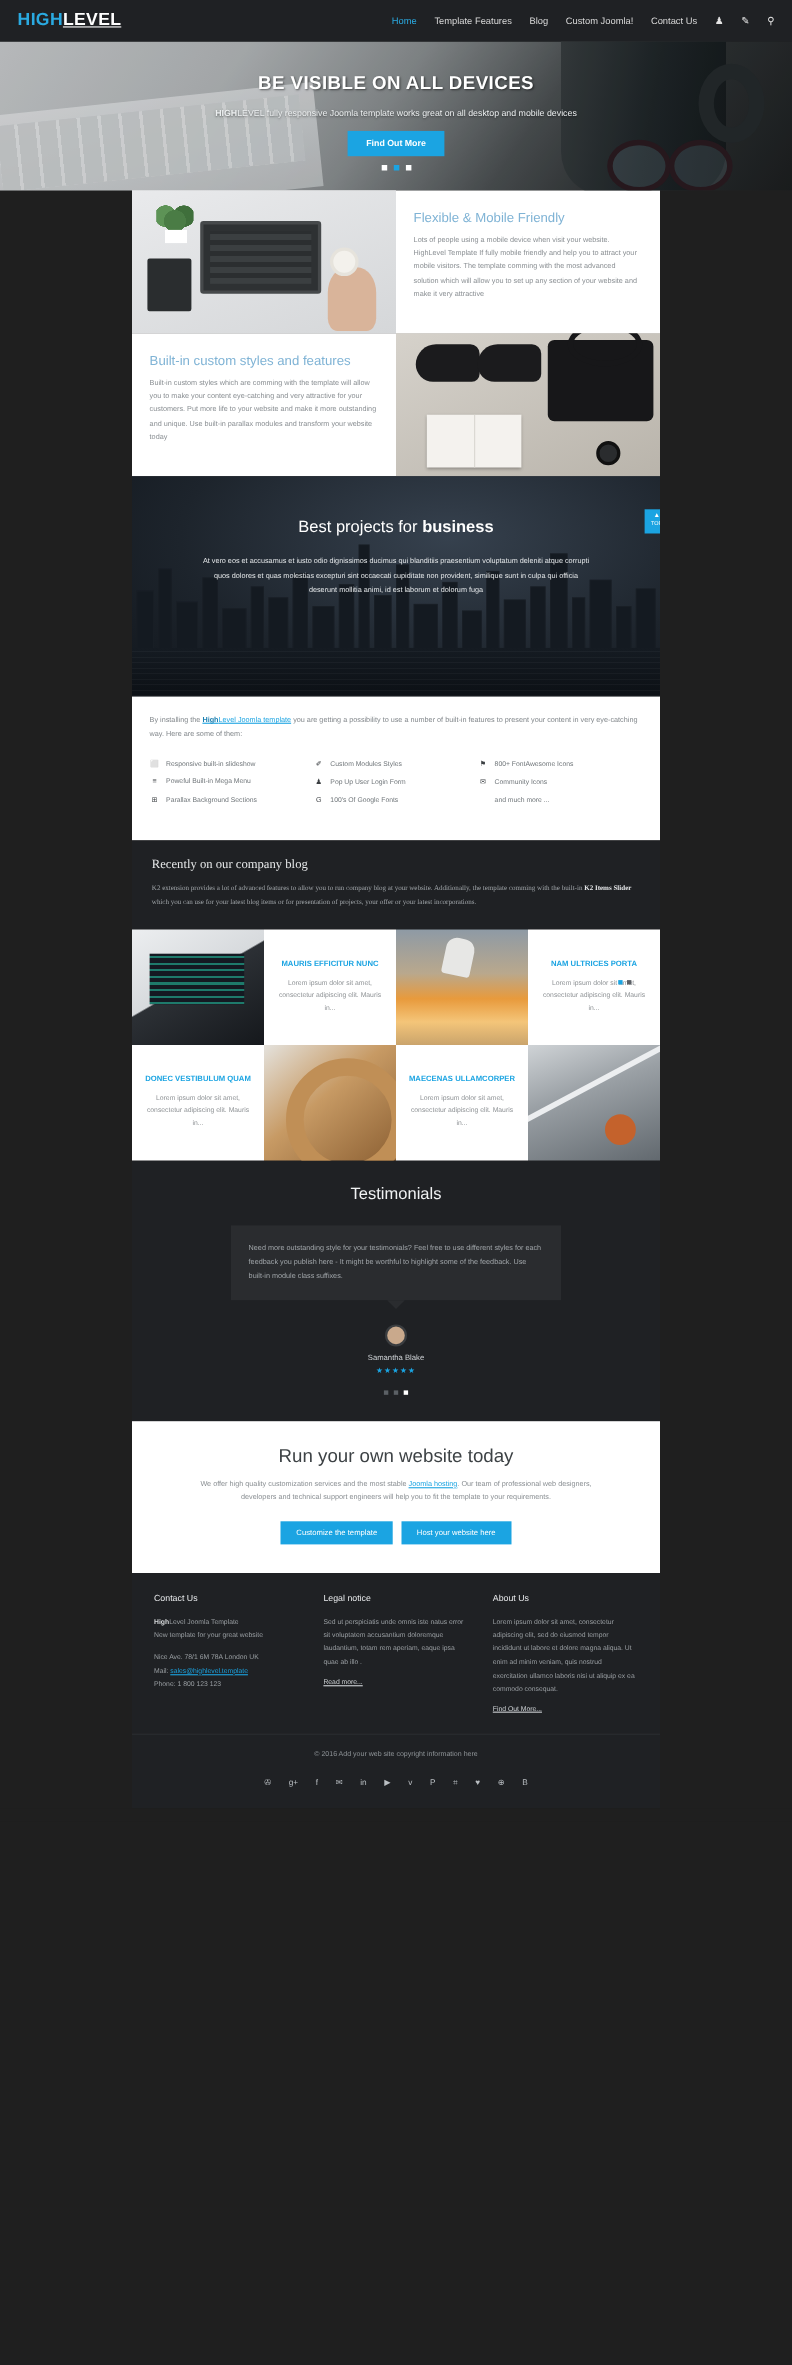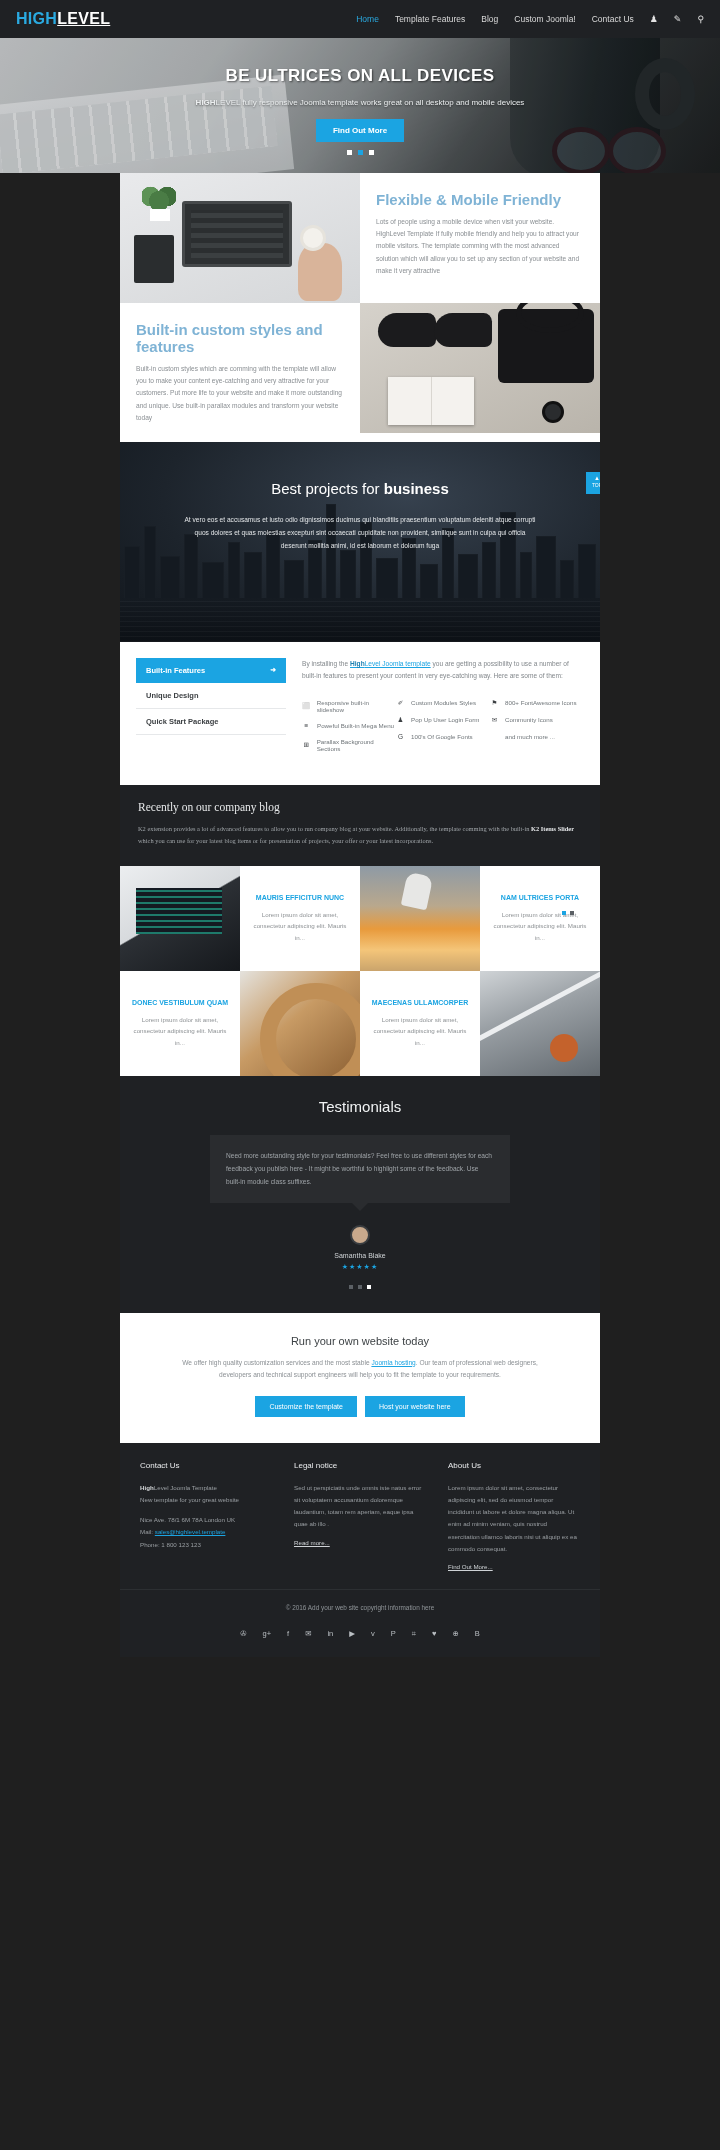--- a/index.html
+++ b/index.html
@@ -74,21 +74,21 @@
     font-size:8px; font-weight:bold; padding:7px 17px; text-decoration:none;
   }
   .dots { margin-top:8px; display:flex; gap:6px; justify-content:center; }
   .dots span { width:5px;height:5px;background:#fff; display:block; }
   .dots span.on { background:#1ba4e2; }
 
   
   .frow { display:flex; width:480px; margin:0 auto; background:#fff; }
   .fimg { width:240px; height:130px; position:relative; overflow:hidden; }
   .ftext { width:240px; padding:18px 16px; }
-  .ftext h3 { color:#7fb3d5; font-size:15px; font-weight:bold; margin-bottom:8px; }
+  .ftext h3 { color:#7fb3d5; font-size:12px; font-weight:normal; margin-bottom:8px; }
   .ftext p { color:#8a8f93; font-size:6.6px; line-height:1.85; }
 
   .img-desk { background: linear-gradient(160deg,#e9eaec,#d5d7d9); }
   .img-desk .laptop{
     position:absolute; left:62px; top:28px; width:110px;height:66px;
     background:#2e3133; border:3px solid #46494b; border-radius:3px;
   }
   .img-desk .laptop:after{
     content:""; position:absolute; left:6px;top:6px;right:6px;bottom:6px;
     background: repeating-linear-gradient(0deg,#3b3f41 0 5px,#2b2e30 5px 10px);
@@ -194,21 +194,21 @@
     border-left:8px solid transparent;border-right:8px solid transparent;border-top:8px solid #2a2c2f;}
   .avatar { width:20px;height:20px;border-radius:50%;background:#c9a98c;margin:22px auto 7px; border:2px solid #3a3d40;}
   .tname { color:#cfd3d6; font-size:7px; }
   .stars { color:#1ba4e2; font-size:7px; margin-top:4px; letter-spacing:1px; }
   .tdots { margin-top:14px; display:flex; gap:5px; justify-content:center; }
   .tdots span{width:4px;height:4px;background:#5b6065;display:block;}
   .tdots span.on{background:#fff;}
 
   
   .cta { width:480px; margin:0 auto; background:#fff; padding:22px 0 26px; text-align:center; }
-  .cta h2 { color:#3d4245; font-size:11px; font-weight:normal; margin-bottom:10px; }
+  .cta h2 { color:#3d4245; font-size:17px; font-weight:normal; margin-bottom:10px; }
   .cta p { color:#8b9094; font-size:6.6px; line-height:1.95; margin:0 60px; }
   .cta p a { color:#1ba4e2; text-decoration:underline; }
   .cta .btns { margin-top:14px; display:flex; gap:8px; justify-content:center; }
   .cta .btns a { background:#1ba4e2; color:#fff; font-size:7px; padding:7px 14px; text-decoration:none; }
 
   
   .footer { width:480px; margin:0 auto; background:#1f2124; padding:18px 20px 16px; display:flex; gap:22px; }
   .fcol { flex:1; }
   .fcol h5 { color:#e8eaec; font-size:8px; font-weight:normal; margin-bottom:12px; }
   .fcol p, .fcol div { color:#9a9fa3; font-size:6.2px; line-height:1.95; }
@@ -244,21 +244,21 @@
   <div class="hero">
     <div class="kb"></div>
     <div class="mug"></div>
     <div class="mughandle"></div>
     <div class="glasses">
         <i></i>
         <i></i>
       </div>
     <div class="scrim"></div>
     <div class="hero-inner">
-      <h1>BE ULTRICES ON ALL DEVICES</h1>
+      <h1>BE VISIBLE ON ALL DEVICES</h1>
       <p><b>HIGH</b><span>LEVEL fully responsive Joomla template works great on all desktop and mobile devices</span></p>
       <a href="#" class="btn-primary">Find Out More</a>
       <div class="dots">
         <span></span>
         <span class="on"></span>
         <span></span>
       </div>
     </div>
   </div>
 
@@ -324,32 +324,20 @@
       <h2><span>Best projects for </span><b>business</b></h2>
       <p>At vero eos et accusamus et iusto odio dignissimos ducimus qui blanditiis praesentium voluptatum deleniti atque corrupti quos dolores et quas molestias excepturi sint occaecati cupiditate non provident, similique sunt in culpa qui officia deserunt mollitia animi, id est laborum et dolorum fuga</p>
     </div>
     <div class="totop">
       <span class="car">▲</span>
       <span>TOP</span>
     </div>
   </div>
 
   <div class="bif">
-    <div class="bif-left">
-      <div class="tab active">
-        <span>Built-in Features</span>
-        <span class="arrow">➜</span>
-      </div>
-      <div class="tab">
-        <span>Unique Design</span>
-      </div>
-      <div class="tab">
-        <span>Quick Start Package</span>
-      </div>
-    </div>
     <div class="bif-right">
       <div class="lead">
         <span>By installing the </span><a href="#"><b>High</b><span>Level Joomla template</span></a><span> you are getting a possibility to use a number of built-in features to present your content in very eye-catching way. Here are some of them:</span>
       </div>
       <div class="grid3">
         <div class="col">
           <div class="it">
               <span class="gi">⬜</span>
               <span>Responsive built-in slideshow</span>
             </div>

